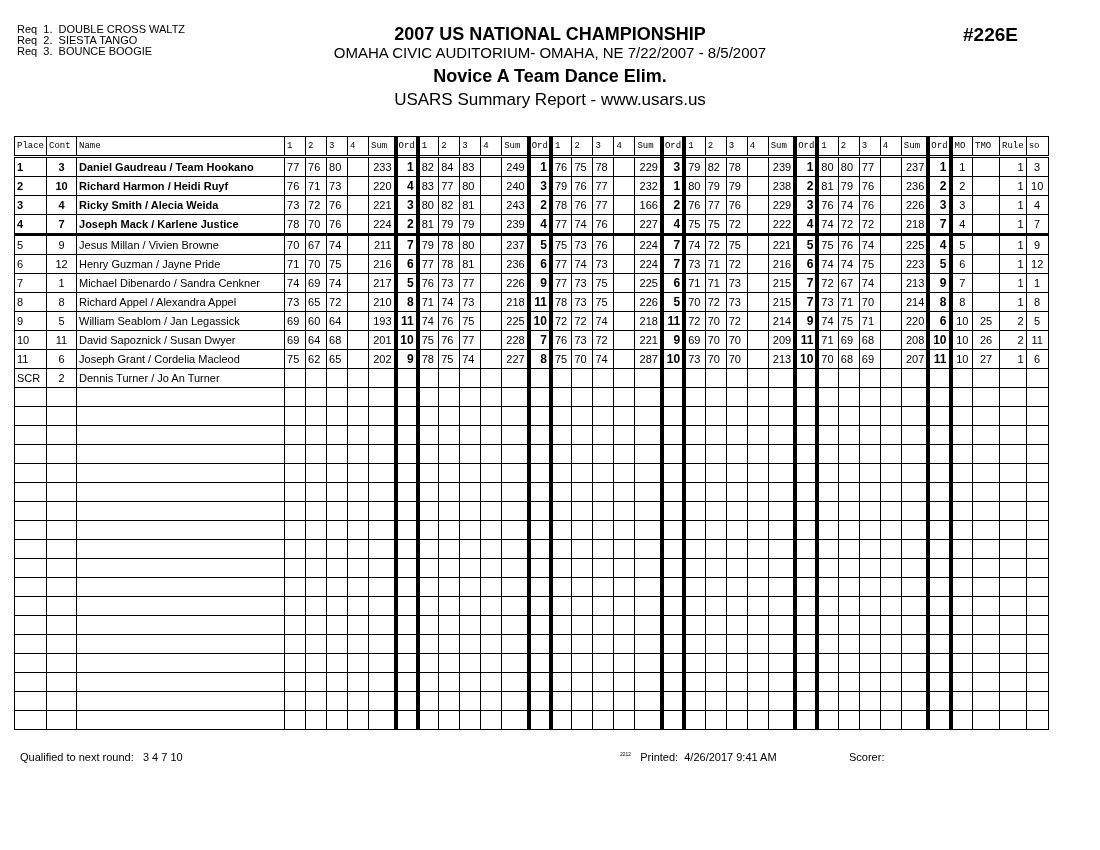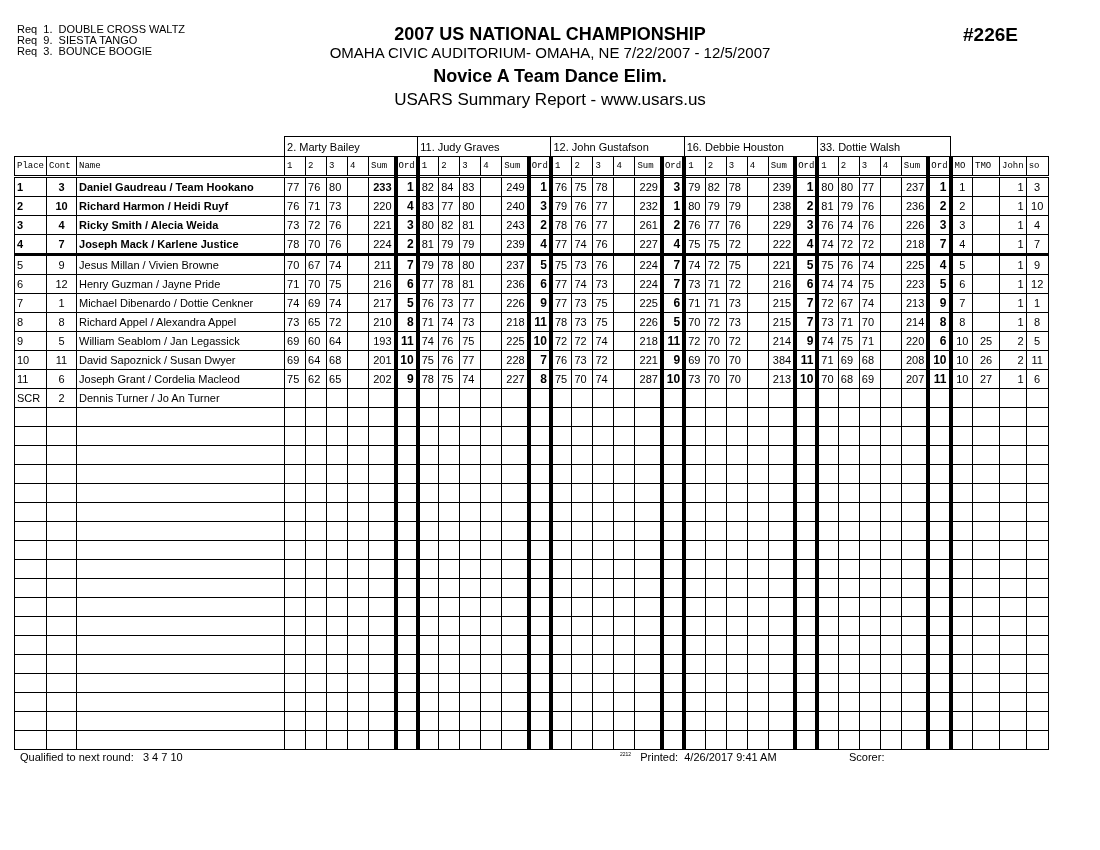--- a/index.html
+++ b/index.html
@@ -30,26 +30,26 @@
   .foot1 { position:absolute; left:20px; top:751px; font-size:11px; }
   .foot2 { position:absolute; left:620px; top:751px; font-size:11px; }
   .foot2 sup { font-size:5px; vertical-align:top; margin-right:6px; }
   .foot3 { position:absolute; left:849px; top:751px; font-size:11px; }
 </style>
 </head>
 <body>
 
 <div class="req">
   <div>Req  1.  DOUBLE CROSS WALTZ</div>
-  <div>Req  9.  SIESTA TANGO</div>
+  <div>Req  2.  SIESTA TANGO</div>
   <div>Req  3.  BOUNCE BOOGIE</div>
 </div>
 
 <div class="hdr t1">2007 US NATIONAL CHAMPIONSHIP</div>
-<div class="hdr t2">OMAHA CIVIC AUDITORIUM- OMAHA, NE  7/22/2007 - 12/5/2007</div>
+<div class="hdr t2">OMAHA CIVIC AUDITORIUM- OMAHA, NE  7/22/2007 - 8/5/2007</div>
 <div class="hdr t3">Novice A Team Dance Elim.</div>
 <div class="hdr t4">USARS Summary Report - www.usars.us</div>
 <div class="evno">#226E</div>
 
 <table class="grid" id="grid">
   <colgroup>
     <col style="width:29px">
       <col style="width:30px">
       <col style="width:208px">
 
@@ -82,29 +82,20 @@
       <col style="width:21px">
       <col style="width:21px">
       <col style="width:27px">
       <col style="width:21px">
     <col style="width:22px">
       <col style="width:27px">
       <col style="width:24px">
       <col style="width:22px">
   </colgroup>
   <tbody id="grid-body">
-      <tr class="judges">
-        <td class="blank" colspan="3"></td>
-        <td colspan="6">2.  Marty Bailey</td>
-        <td colspan="6">11.  Judy Graves</td>
-        <td colspan="6">12.  John  Gustafson</td>
-        <td colspan="6">16.  Debbie Houston</td>
-        <td colspan="6">33.  Dottie  Walsh</td>
-        <td class="blank" colspan="4"></td>
-      </tr>
       <tr class="colhdr">
         <td>Place</td>
         <td>Cont</td>
         <td>Name</td>
         <td class="">1</td>
         <td class="">2</td>
         <td class="">3</td>
         <td class="">4</td>
         <td class="">Sum</td>
         <td class="ord">Ord</td>
@@ -127,32 +118,32 @@
         <td class="">Sum</td>
         <td class="ord">Ord</td>
         <td class="">1</td>
         <td class="">2</td>
         <td class="">3</td>
         <td class="">4</td>
         <td class="">Sum</td>
         <td class="ord">Ord</td>
         <td>MO</td>
         <td>TMO</td>
-        <td>John</td>
+        <td>Rule</td>
         <td>so</td>
       </tr>
       <tr class="bold">
         <td>1</td>
         <td class="c">3</td>
         <td>Daniel Gaudreau / Team Hookano</td>
         <td class="num" style="font-weight: normal;">77</td>
         <td class="num" style="font-weight: normal;">76</td>
         <td class="num" style="font-weight: normal;">80</td>
         <td class="num" style="font-weight: normal;"></td>
-        <td class="sum" style="font-weight: bold;">233</td>
+        <td class="sum" style="font-weight: normal;">233</td>
         <td class="ord">1</td>
         <td class="num" style="font-weight: normal;">82</td>
         <td class="num" style="font-weight: normal;">84</td>
         <td class="num" style="font-weight: normal;">83</td>
         <td class="num" style="font-weight: normal;"></td>
         <td class="sum" style="font-weight: normal;">249</td>
         <td class="ord">1</td>
         <td class="num" style="font-weight: normal;">76</td>
         <td class="num" style="font-weight: normal;">75</td>
         <td class="num" style="font-weight: normal;">78</td>
@@ -228,21 +219,21 @@
         <td class="num" style="font-weight: normal;">80</td>
         <td class="num" style="font-weight: normal;">82</td>
         <td class="num" style="font-weight: normal;">81</td>
         <td class="num" style="font-weight: normal;"></td>
         <td class="sum" style="font-weight: normal;">243</td>
         <td class="ord">2</td>
         <td class="num" style="font-weight: normal;">78</td>
         <td class="num" style="font-weight: normal;">76</td>
         <td class="num" style="font-weight: normal;">77</td>
         <td class="num" style="font-weight: normal;"></td>
-        <td class="sum" style="font-weight: normal;">261</td>
+        <td class="sum" style="font-weight: normal;">166</td>
         <td class="ord">2</td>
         <td class="num" style="font-weight: normal;">76</td>
         <td class="num" style="font-weight: normal;">77</td>
         <td class="num" style="font-weight: normal;">76</td>
         <td class="num" style="font-weight: normal;"></td>
         <td class="sum" style="font-weight: normal;">229</td>
         <td class="ord">3</td>
         <td class="num" style="font-weight: normal;">76</td>
         <td class="num" style="font-weight: normal;">74</td>
         <td class="num" style="font-weight: normal;">76</td>
@@ -367,21 +358,21 @@
         <td class="sum" style="font-weight: normal;">223</td>
         <td class="ord">5</td>
         <td class="c">6</td>
         <td class="c"></td>
         <td class="r">1</td>
         <td class="c">12</td>
       </tr>
       <tr class="">
         <td>7</td>
         <td class="c">1</td>
-        <td>Michael Dibenardo / Dottie Cenkner</td>
+        <td>Michael Dibenardo / Sandra Cenkner</td>
         <td class="num" style="font-weight: normal;">74</td>
         <td class="num" style="font-weight: normal;">69</td>
         <td class="num" style="font-weight: normal;">74</td>
         <td class="num" style="font-weight: normal;"></td>
         <td class="sum" style="font-weight: normal;">217</td>
         <td class="ord">5</td>
         <td class="num" style="font-weight: normal;">76</td>
         <td class="num" style="font-weight: normal;">73</td>
         <td class="num" style="font-weight: normal;">77</td>
         <td class="num" style="font-weight: normal;"></td>
@@ -507,21 +498,21 @@
         <td class="num" style="font-weight: normal;">76</td>
         <td class="num" style="font-weight: normal;">73</td>
         <td class="num" style="font-weight: normal;">72</td>
         <td class="num" style="font-weight: normal;"></td>
         <td class="sum" style="font-weight: normal;">221</td>
         <td class="ord">9</td>
         <td class="num" style="font-weight: normal;">69</td>
         <td class="num" style="font-weight: normal;">70</td>
         <td class="num" style="font-weight: normal;">70</td>
         <td class="num" style="font-weight: normal;"></td>
-        <td class="sum" style="font-weight: normal;">384</td>
+        <td class="sum" style="font-weight: normal;">209</td>
         <td class="ord">11</td>
         <td class="num" style="font-weight: normal;">71</td>
         <td class="num" style="font-weight: normal;">69</td>
         <td class="num" style="font-weight: normal;">68</td>
         <td class="num" style="font-weight: normal;"></td>
         <td class="sum" style="font-weight: normal;">208</td>
         <td class="ord">10</td>
         <td class="c">10</td>
         <td class="c">26</td>
         <td class="r">2</td>

